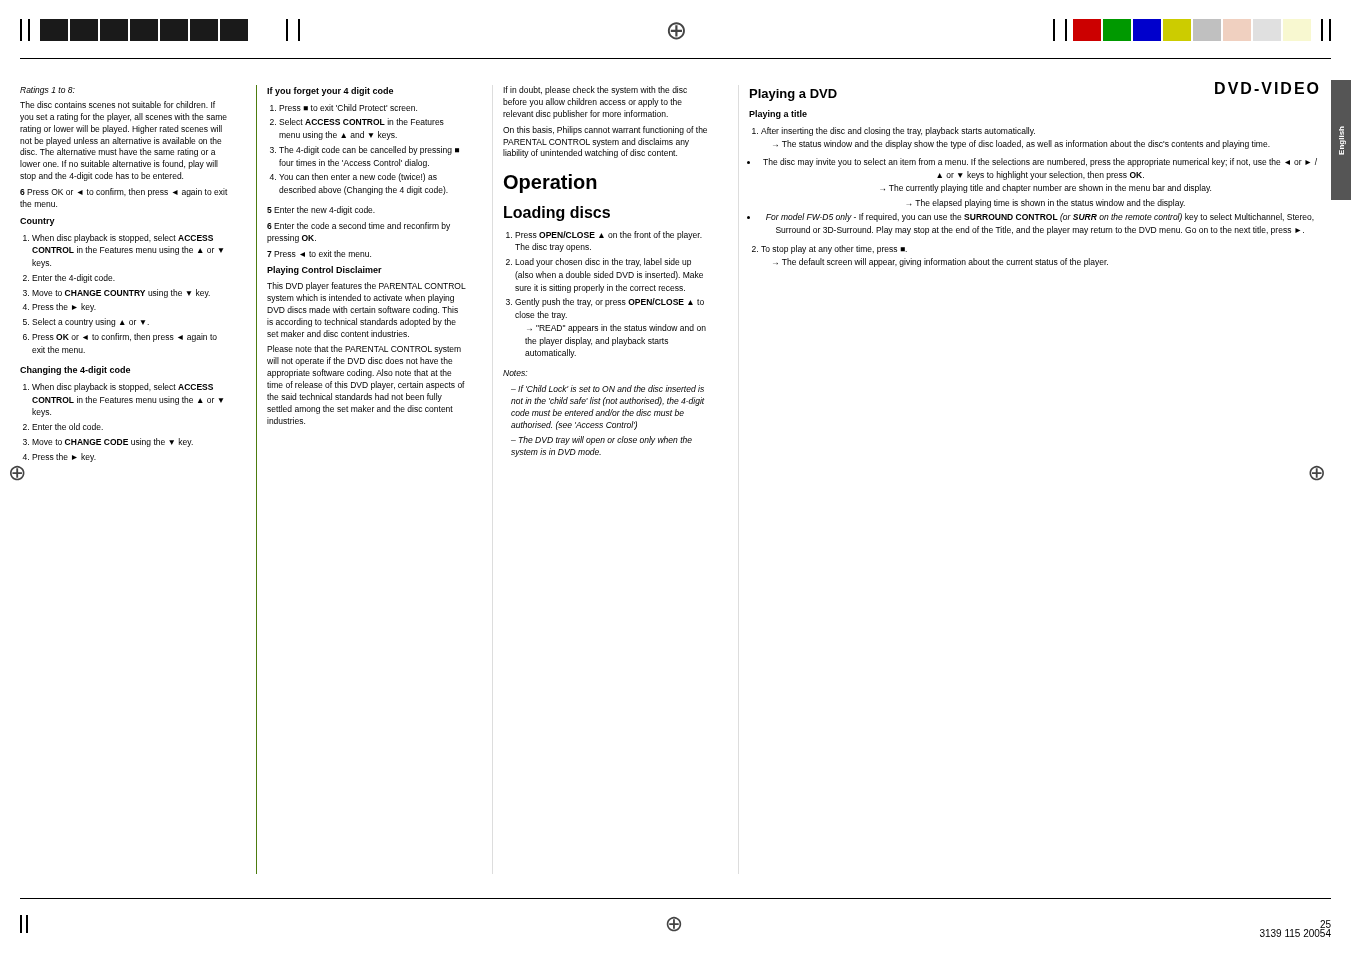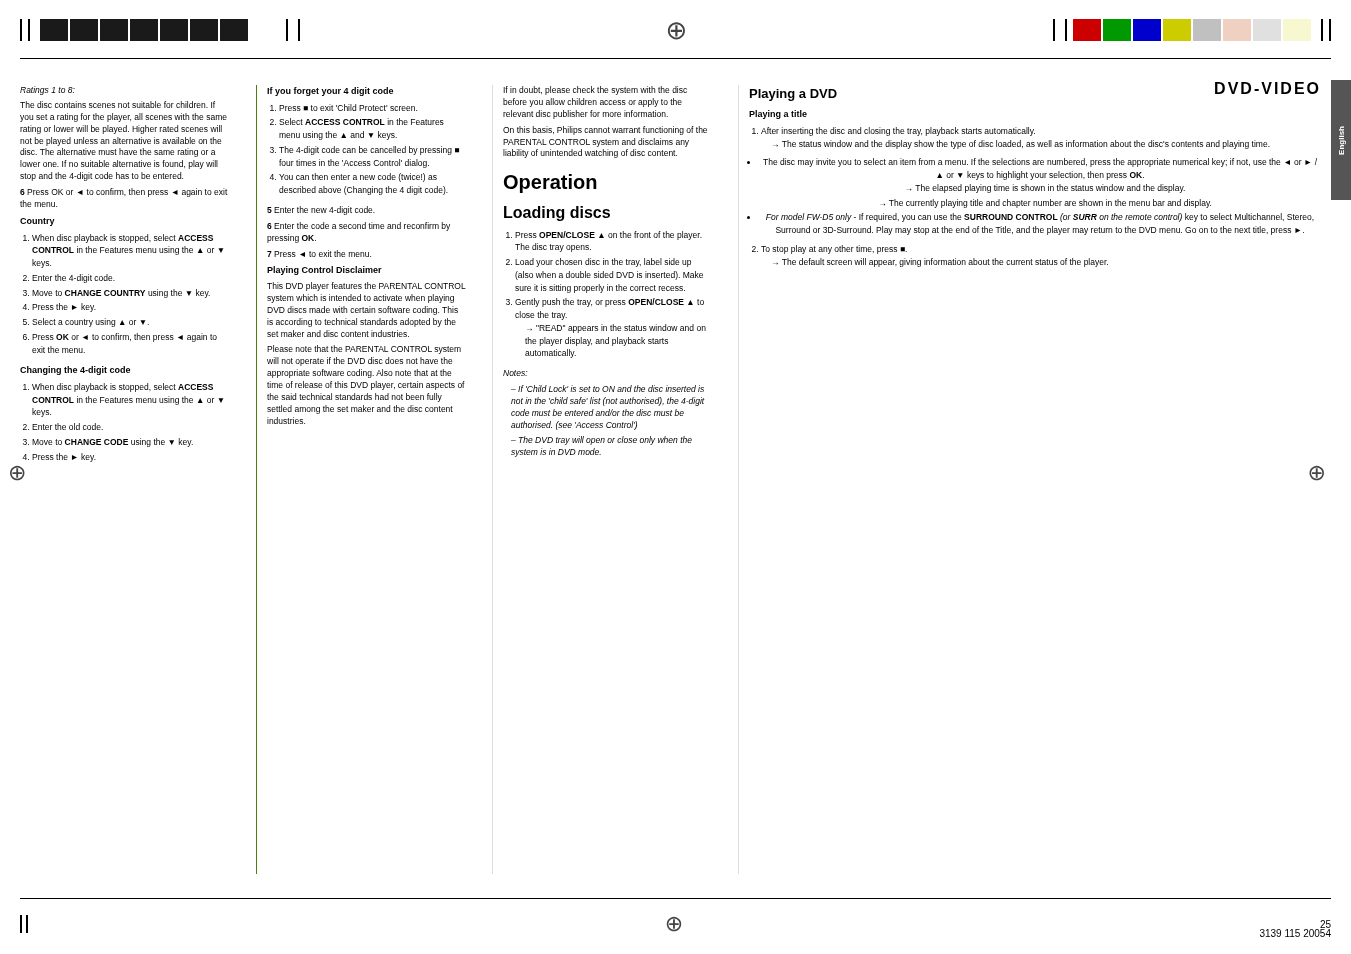--- a/index.html
+++ b/index.html
@@ -317,22 +317,22 @@
     <div class="sub-section">
       <div class="section-title">Playing a title</div>
       <ol>
         <li>After inserting the disc and closing the tray, playback starts automatically.
           <div class="arrow-item">The status window and the display show the type of disc loaded, as well as information about the disc's contents and playing time.</div>
         </li>
       </ol>
 
       <ul>
         <li>The disc may invite you to select an item from a menu. If the selections are numbered, press the appropriate numerical key; if not, use the ◄ or ► / ▲ or ▼ keys to highlight your selection, then press <strong>OK</strong>.
+          <div class="arrow-item">The currently playing title and chapter number are shown in the menu bar and display.</div>
           <div class="arrow-item">The elapsed playing time is shown in the status window and the display.</div>
-          <div class="arrow-item">The currently playing title and chapter number are shown in the menu bar and display.</div>
         </li>
         <li><em>For model FW-D5 only</em> - If required, you can use the <strong>SURROUND CONTROL</strong> <em>(or <strong>SURR</strong> on the remote control)</em> key to select Multichannel, Stereo, Surround or 3D-Surround. Play may stop at the end of the Title, and the player may return to the DVD menu. Go on to the next title, press ►.</li>
       </ul>
 
       <ol start="2">
         <li>To stop play at any other time, press ■.
           <div class="arrow-item">The default screen will appear, giving information about the current status of the player.</div>
         </li>
       </ol>
     </div>

